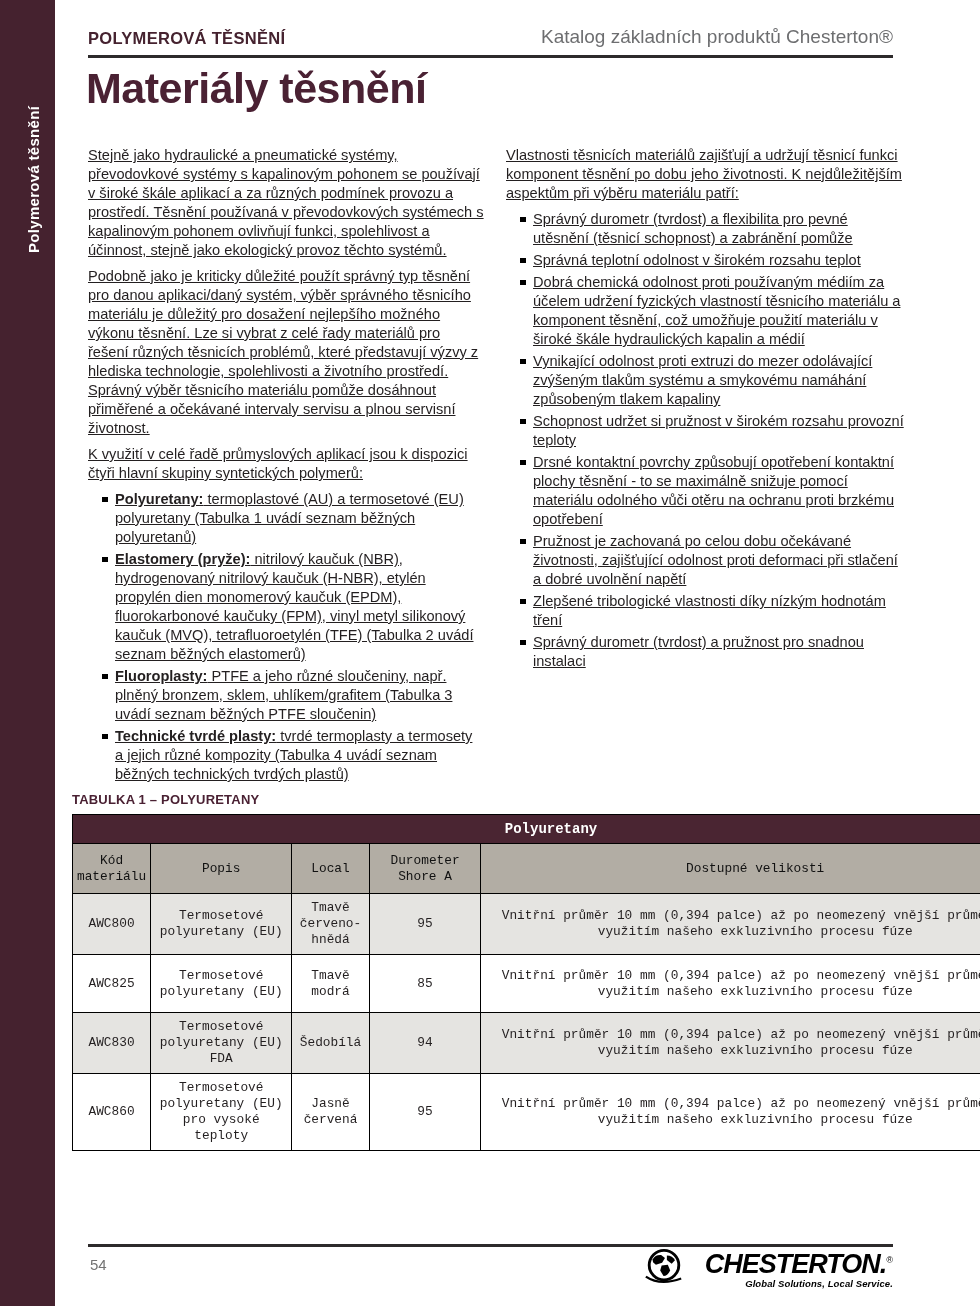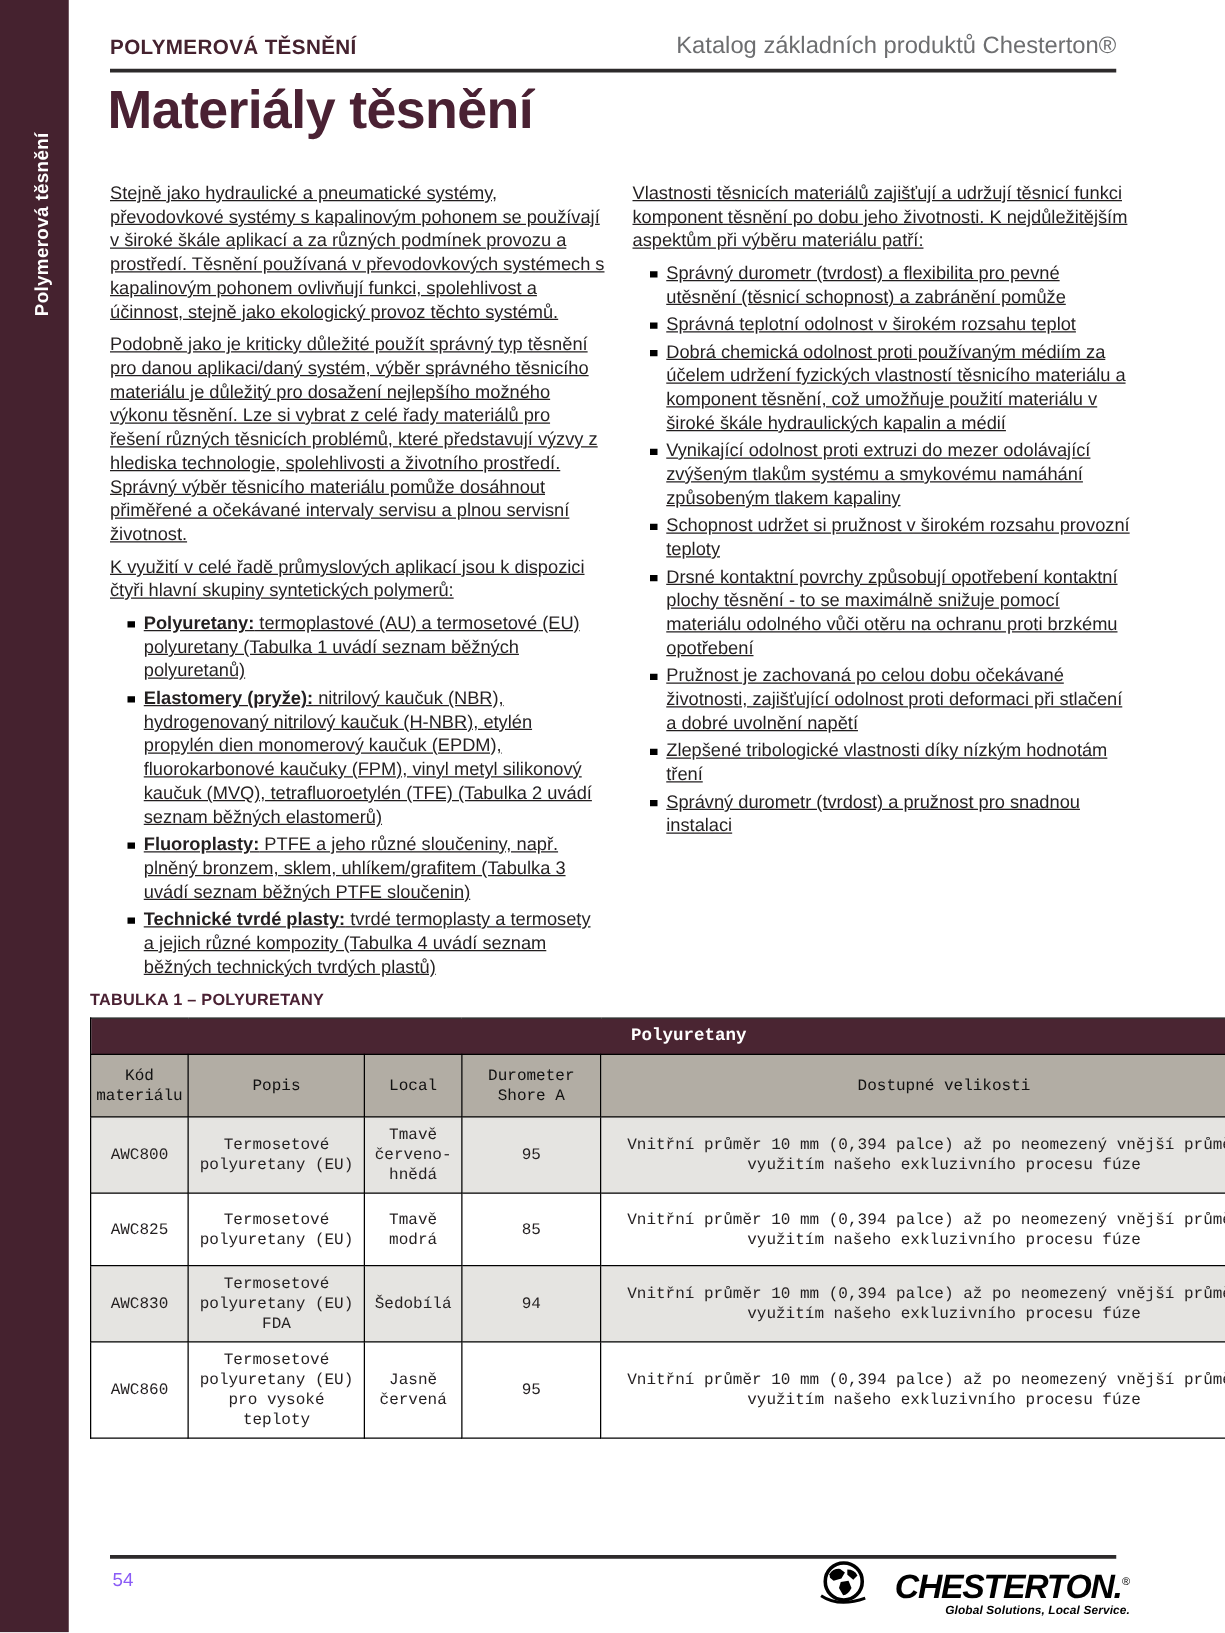--- a/index.html
+++ b/index.html
@@ -46,22 +46,22 @@
   table.mat th,table.mat td{border:1px solid #000;text-align:center;vertical-align:middle;padding:6px 5px;font-family:Liberation Mono, monospace;}
   th.group{background:var(--maroon-band);color:#fff;font-size:14px;font-weight:700;padding:6px 4px;}
   tr.colhead th{background:var(--taupe);font-weight:400;color:#111;height:50px;padding:6px 4px;}
   tbody tr.odd{background:var(--stripe);}
   tbody tr.even{background:#fff;}
   td.sizes{text-align:left;padding-left:10px;padding-right:16px;}
   tbody td{height:58px;}
 
   
   .footer-rule{position:absolute;left:88px;top:1244px;width:805px;height:3px;background:var(--rule);}
-  .page-num{position:absolute;left:90px;top:1256px;font-size:15px;color:#8b5cf6;}
-  .logo{position:absolute;right:76px;top:1247px;display:flex;align-items:flex-end;gap:20px;}
+  .page-num{position:absolute;left:90px;top:1256px;font-size:15px;color:#737373;}
+  .logo{position:absolute;right:87px;top:1247px;display:flex;align-items:flex-start;gap:20px;}
   .logo-text{display:flex;flex-direction:column;align-items:flex-end;}
   .brand{font-size:27px;font-weight:800;font-style:italic;letter-spacing:-1px;color:#000;line-height:26px;white-space:nowrap;}
   .brand sup{font-size:9px;font-weight:400;letter-spacing:0;}
   .tagline{font-size:9.5px;font-style:italic;font-weight:700;color:#000;margin-top:1px;letter-spacing:.1px;}
 </style>
 </head>
 <body>
 
 <div class="page">
 

